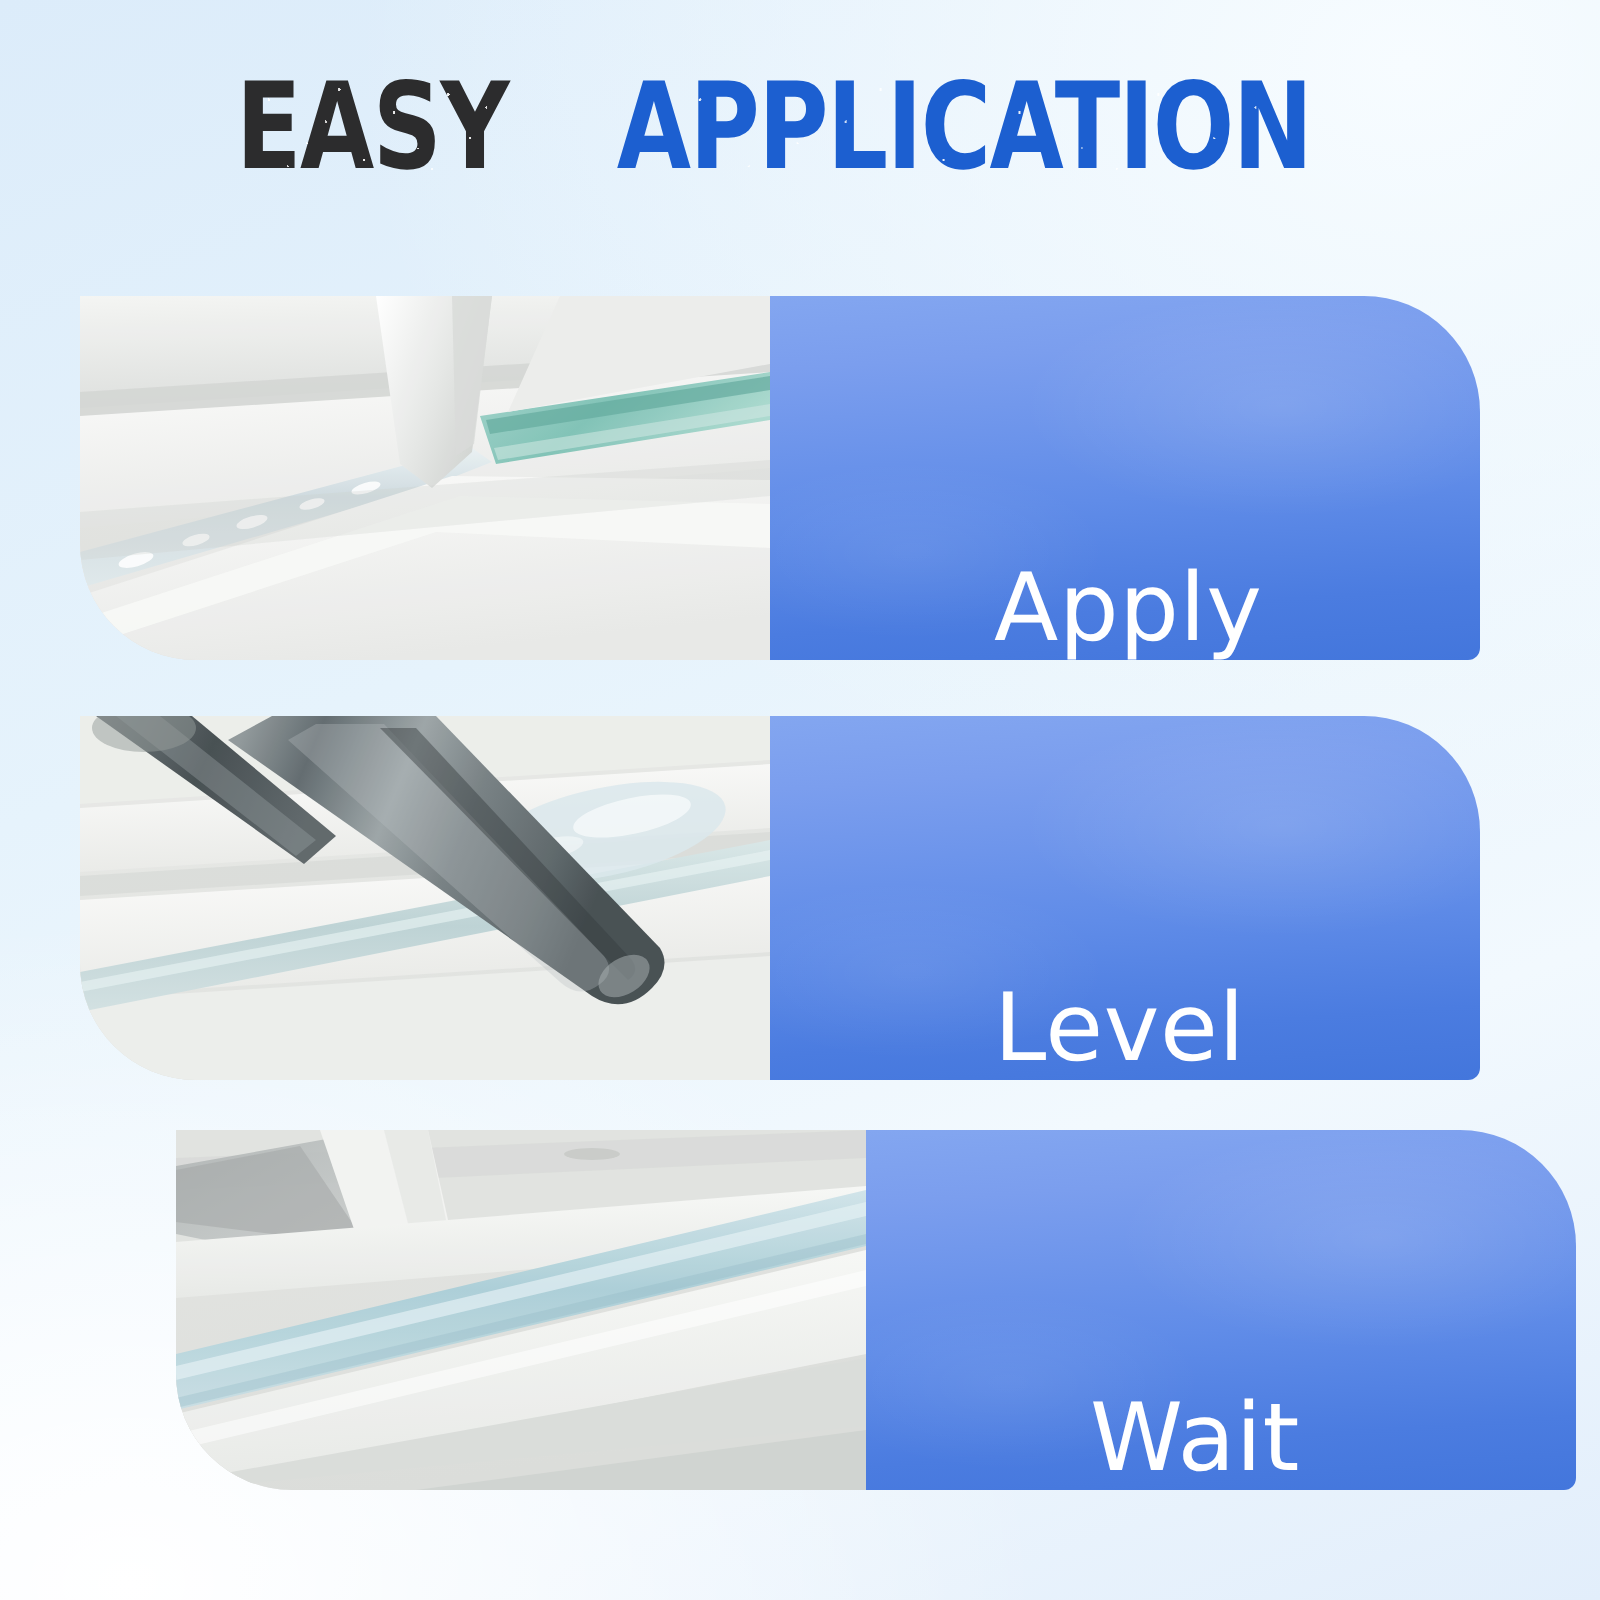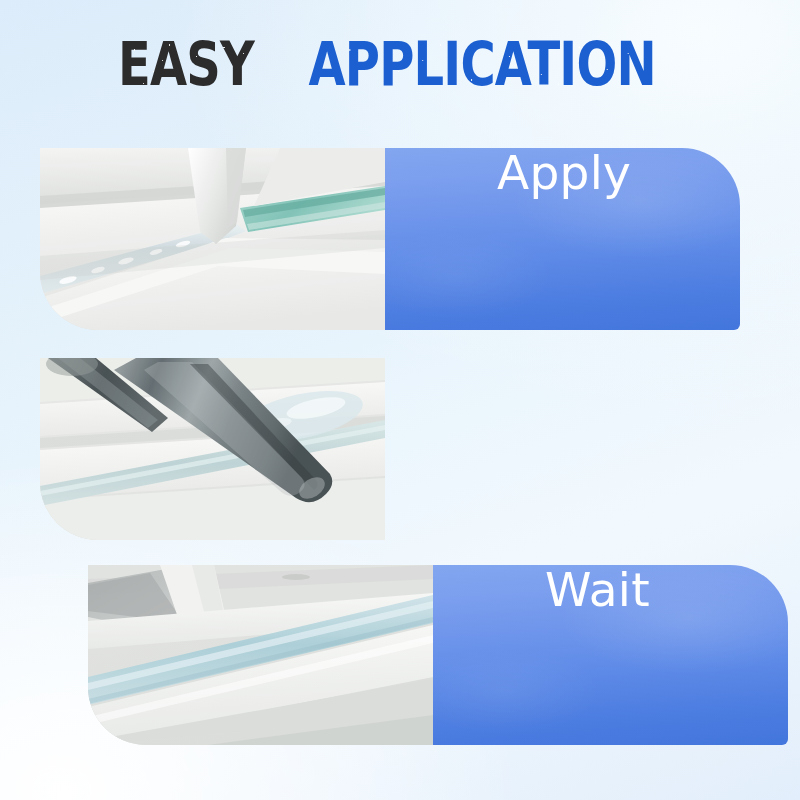--- a/index.html
+++ b/index.html
@@ -98,21 +98,21 @@
     height: 100%;
   }
 
   .card-panel {
     position: relative;
     width: 355px;
     height: 100%;
     border-radius: 0 58px 6px 0;
     background: linear-gradient(176deg, #83a6f0 0%, #7b9eee 18%, #608ce8 55%, #4b7ce0 82%, #4376dc 100%);
     display: flex;
-    align-items: flex-start;
+    align-items: flex-end;
     overflow: hidden;
   }
   .panel-sheen {
     position: absolute;
     left: 0; top: 0; right: 0; bottom: 0;
     pointer-events: none;
     background:
       radial-gradient(52% 44% at 72% 30%, rgba(255,255,255,.12) 0%, rgba(255,255,255,0) 70%),
       radial-gradient(38% 34% at 20% 70%, rgba(255,255,255,.07) 0%, rgba(255,255,255,0) 72%);
   }
@@ -267,20 +267,24 @@
         <path d="M96,0 L178,0 L290,116 Q296,126 286,136 Q272,150 256,140 L74,12 Z" fill="url(#p2metal)"></path>
         <path d="M118,4 L152,4 L262,120 Q268,128 260,134 Q250,142 240,133 L104,12 Z" fill="#b6bdbe" opacity="0.33"></path>
         <path d="M150,6 L168,6 L276,122 Q280,128 274,132 L262,120 Z" fill="#2f3638" opacity="0.45"></path>
 
         <ellipse cx="272" cy="130" rx="14" ry="9" transform="rotate(-32 272 130)" fill="#aab2b3" opacity="0.5"></ellipse>
 
         <ellipse cx="32" cy="6" rx="26" ry="12" fill="#8f9796" opacity="0.5"></ellipse>
         <rect width="345" height="182" fill="#ffffff" opacity="0.04"></rect>
       </svg>
     </div>
+    <div class="card-panel">
+      <span class="panel-sheen"></span>
+      <span class="panel-label">Level</span>
+    </div>
   </div>
 
   <div class="card" id="card-3">
     <div class="card-photo">
       <svg class="photo-art" viewBox="0 0 345 180" preserveAspectRatio="xMidYMid slice">
         <defs>
           <linearGradient id="p3bg" x1="0" y1="0" x2="0.3" y2="1">
             <stop offset="0" stop-color="#e4e5e2"></stop>
             <stop offset="1" stop-color="#dadcd9"></stop>
           </linearGradient>

